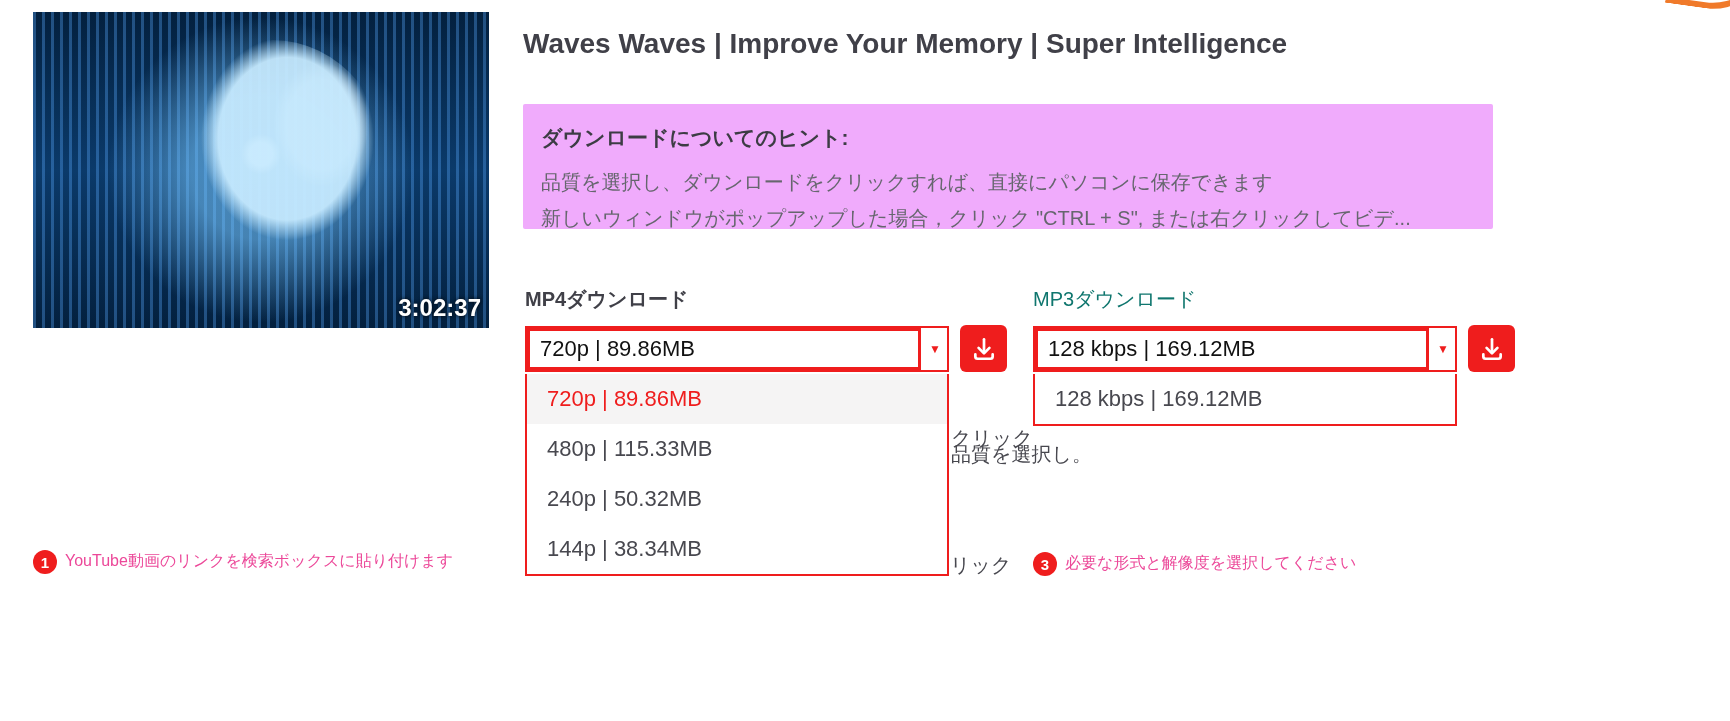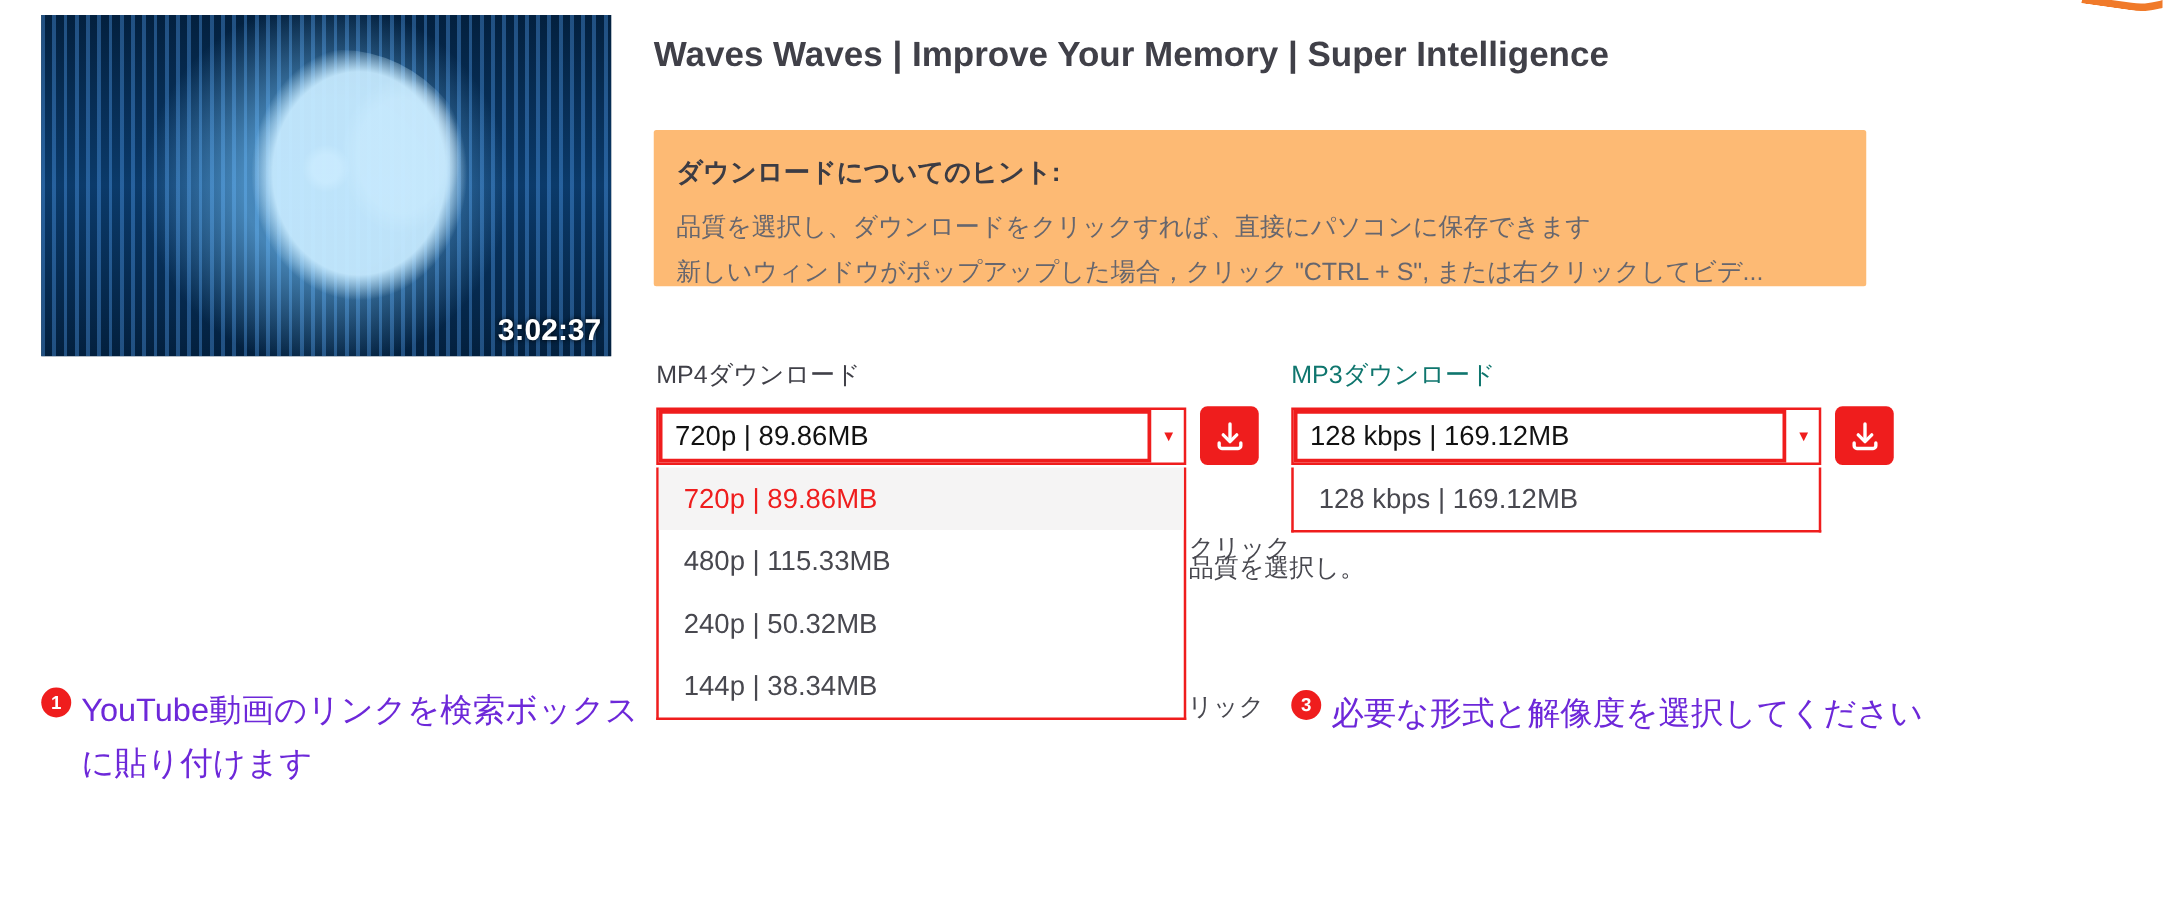--- a/index.html
+++ b/index.html
@@ -1,41 +1,41 @@
 <!DOCTYPE html>
 <html><head>
   <meta charset="utf-8">
   <style>
     * { margin: 0; padding: 0; box-sizing: border-box; font-family: Arial, "Hiragino Kaku Gothic ProN", "メイリオ", Meiryo, sans-serif; }
     body { width: 1730px; height: 721px; background: #fff; position: relative; overflow: hidden; }
 
-    .thumb { position: absolute; left: 33px; top: 12px; width: 456px; height: 273px; background:#0a2b4a; overflow:hidden; }
+    .thumb { position: absolute; left: 33px; top: 12px; width: 456px; height: 316px; background:#0a2b4a; overflow:hidden; }
     .thumb-art { position:absolute; inset:0;
       background:
         radial-gradient(circle at 50% 45%, rgba(255,255,255,.7) 0 4%, transparent 7%),
         radial-gradient(circle at 50% 50%, rgba(120,200,255,.55) 0 25%, transparent 55%),
         repeating-linear-gradient(90deg, rgba(90,170,255,.35) 0 3px, transparent 3px 9px),
         linear-gradient(180deg,#03203e,#0b3a6a 50%,#03203e);
     }
     .thumb-head { position:absolute; left:120px; top:28px; width:240px; height:235px;
       background:
         radial-gradient(ellipse 60% 72% at 56% 42%, rgba(200,235,255,.92) 0 48%, rgba(120,200,255,.0) 60%),
         radial-gradient(ellipse 36% 48% at 70% 36%, rgba(255,255,255,.5) 0 40%, transparent 55%);
       border-radius: 50% 50% 40% 60% / 55% 60% 40% 45%;
       filter: blur(.3px);
     }
     .thumb-duration { position: absolute; right: 8px; bottom: 6px; color: #fff; font-size: 24px; font-weight: 700; text-shadow: 0 0 4px #000; }
 
     .video-title { position: absolute; left: 523px; top: 28px; color: #404048; font-size: 28px; font-weight: 700; }
 
-    .hint-box { position: absolute; left: 523px; top: 104px; width: 970px; height: 125px; background: #fdba74; padding: 20px 18px 18px 18px; border-radius: 2px; }
+    .hint-box { position: absolute; left: 523px; top: 104px; width: 970px; height: 125px; background: #f0abfc; padding: 20px 18px 18px 18px; border-radius: 2px; }
     .hint-title { color: #3c3c44; font-size: 21px; font-weight: 700; margin-bottom: 12px; }
     .hint-line  { color: #66666e; font-size: 20px; line-height: 1.8; white-space: nowrap; overflow: hidden; }
 
-    .mp4-label { position: absolute; left: 525px; top: 286px; color: #404048; font-size: 20px; }
+    .mp4-label { position: absolute; left: 525px; top: 286px; color: #404048; font-size: 20px; font-weight: bold; }
     .mp3-label { position: absolute; left:1033px; top: 286px; color: #0f766e; font-size: 20px; }
 
     .sel-box   { position:absolute; height:46px; }
     .sel-mp4   { left:525px; top:326px; width:424px; }
     .sel-mp3   { left:1033px; top:326px; width:424px; }
     .sel-outer { position:absolute; inset:0; border:2px solid #ef1d1d; }
     .sel-inner { position:absolute; left:2px; top:2px; width:394px; height:42px; border:3px solid #ef1d1d; display:flex; align-items:center; padding-left:10px; color:#111; font-size:22px; }
     .sel-caret { position:absolute; right:2px; top:2px; width:24px; height:42px; display:flex; align-items:center; justify-content:center; color:#ef1d1d; font-size:12px; }
 
     .dl-btn { position:absolute; top:325px; width:47px; height:47px; background:#ef1d1d; border-radius:6px; display:flex; align-items:center; justify-content:center; color:#fff; }
@@ -47,21 +47,21 @@
     .dd-mp3 { position:absolute; left:1033px; top:374px; width:424px; }
     .dd-box { border:2px solid #ef1d1d; border-top:none; background:#fff; }
     .dd-item { height:50px; display:flex; align-items:center; padding-left:20px; font-size:22px; color:#48484f; }
     .dd-item.active { background:#f5f4f4; color:#ef1d1d; }
 
     .peek-text { position:absolute; color:#48484f; font-size:20px; }
 
     .step-row { position:absolute; left:33px; top:548px; right:40px; display:flex; align-items:flex-start; }
     .step { display:flex; align-items:flex-start; }
     .step-num { width:24px; height:24px; border-radius:50%; background:#ef1d1d; color:#fff; font-size:15px; font-weight:700; display:flex; align-items:center; justify-content:center; margin-right:8px; margin-top:2px; flex:none; }
-    .step-text { color:#6d28d9; font-size:26px; line-height:1.6; }
+    .step-text { color:#ec4899; font-size:16px; line-height:1.6; }
     .step-1 { width:480px; }
     .step-2 { position:absolute; left:950px; top:552px; }
     .step-3 { position:absolute; left:1033px; top:550px; }
 
     .orange-arc { position:absolute; right:-40px; top:-70px; width:100px; height:80px; border:6px solid #f07a2a; border-top:none; border-left:none; border-radius:0 0 60px 0; transform:rotate(8deg); }
   </style>
 </head>
 <body>
 
 <div class="orange-arc"></div>

